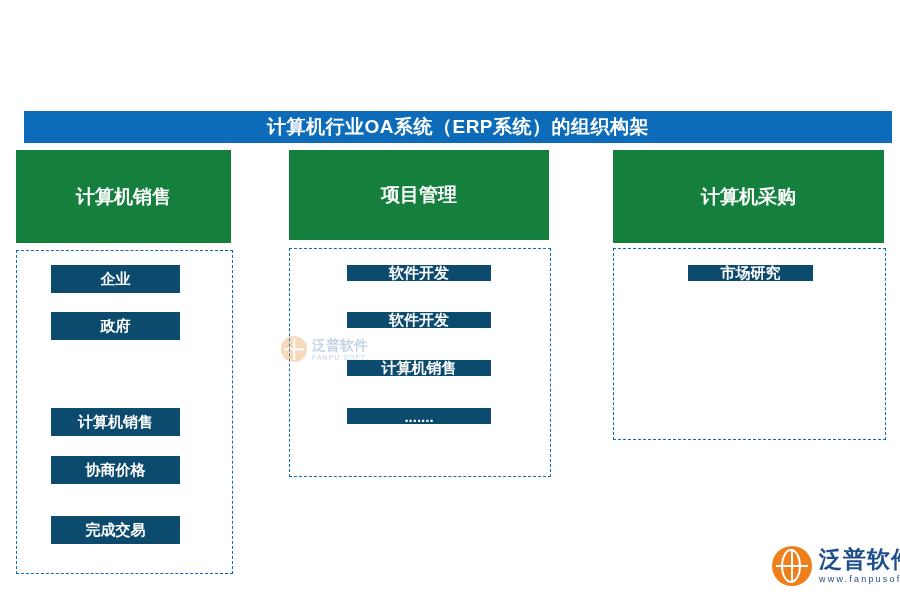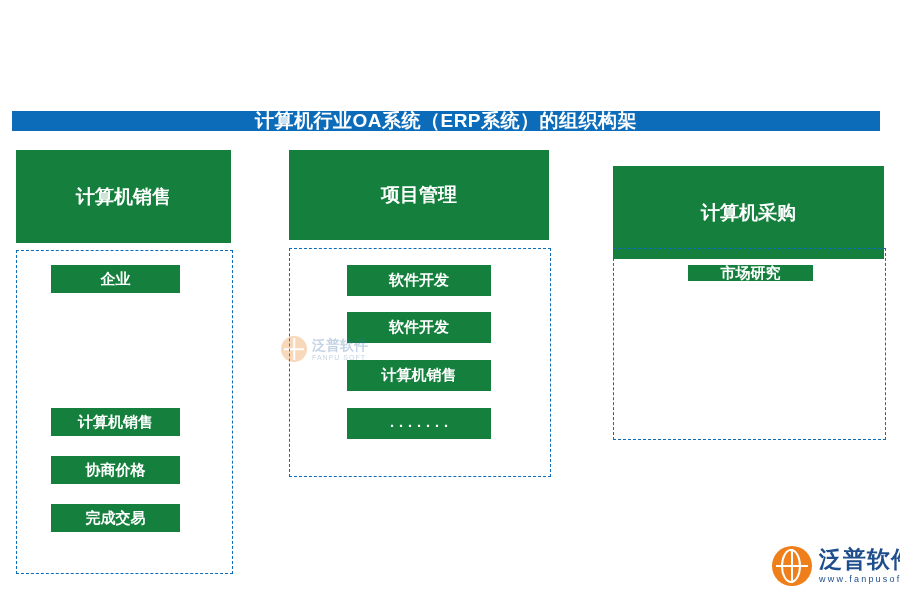--- a/index.html
+++ b/index.html
@@ -15,24 +15,24 @@
     overflow: hidden;
   }
   .canvas {
     position: absolute;
     left: 0; top: 0;
     width: 900px;
     height: 600px;
   }
   .title-bar {
     position: absolute;
-    left: 12px;
+    left: 24px;
     top: 111px;
     width: 868px;
-    height: 20px;
+    height: 32px;
     background: #0d6cb9;
     color: #ffffff;
     font-size: 19px;
     font-weight: bold;
     display: flex;
     align-items: center;
     justify-content: center;
     letter-spacing: 0.5px;
   }
   .col-header {
@@ -40,44 +40,43 @@
     background: #15803d;
     color: #ffffff;
     font-size: 19px;
     font-weight: bold;
     display: flex;
     align-items: center;
     justify-content: center;
   }
   .col-header.c1 { left: 16px;  top: 150px; width: 215px; height: 93px; }
   .col-header.c2 { left: 289px; top: 150px; width: 260px; height: 90px; text-align: right; }
-  .col-header.c3 { left: 613px; top: 150px; width: 271px; height: 93px; margin-top: 16px; }
+  .col-header.c3 { left: 613px; top: 150px; width: 271px; height: 93px; }
 
   .dashed-box {
     position: absolute;
     border: 1px dashed #0d6cb9;
     background: transparent;
   }
   .dashed-box.d1 { left: 16px;  top: 250px; width: 215px; height: 322px; }
   .dashed-box.d2 { left: 289px; top: 248px; width: 260px; height: 227px; }
   .dashed-box.d3 { left: 613px; top: 248px; width: 271px; height: 190px; }
 
   .item {
     position: absolute;
-    background: #15803d;
+    background: #0c4a6e;
     color: #ffffff;
     font-size: 15px;
     font-weight: bold;
     display: flex;
     align-items: center;
     justify-content: center;
-    font-family: Liberation Mono, monospace;
   }
   .c1-item { left: 51px;  width: 129px; height: 28px; }
-  .c2-item { left: 347px; width: 144px; height: 31px; }
+  .c2-item { left: 347px; width: 144px; height: 16px; }
   .c3-item { left: 688px; width: 125px; height: 16px; }
 
   
   .watermark-center {
     position: absolute;
     left: 281px;
     top: 336px;
     display: flex;
     align-items: center;
     opacity: 0.30;
@@ -204,23 +203,24 @@
 
   <div class="col-header c1">计算机销售</div>
   <div class="col-header c2">项目管理</div>
   <div class="col-header c3">计算机采购</div>
 
   <div class="dashed-box d1"></div>
   <div class="dashed-box d2"></div>
   <div class="dashed-box d3"></div>
 
   <div class="item c1-item" style="top:265px">企业</div>
+  <div class="item c1-item" style="top:312px">政府</div>
   <div class="item c1-item" style="top:408px">计算机销售</div>
   <div class="item c1-item" style="top:456px">协商价格</div>
-  <div class="item c1-item" style="top:504px">完成交易</div>
+  <div class="item c1-item" style="top:516px">完成交易</div>
 
   <div class="item c2-item" style="top:265px">软件开发</div>
   <div class="item c2-item" style="top:312px">软件开发</div>
   <div class="item c2-item" style="top:360px">计算机销售</div>
   <div class="item c2-item" style="top:408px">.......</div>
 
   <div class="item c3-item" style="top:265px">市场研究</div>
 
   <div class="watermark-center">
     <div class="wm-globe"></div>

